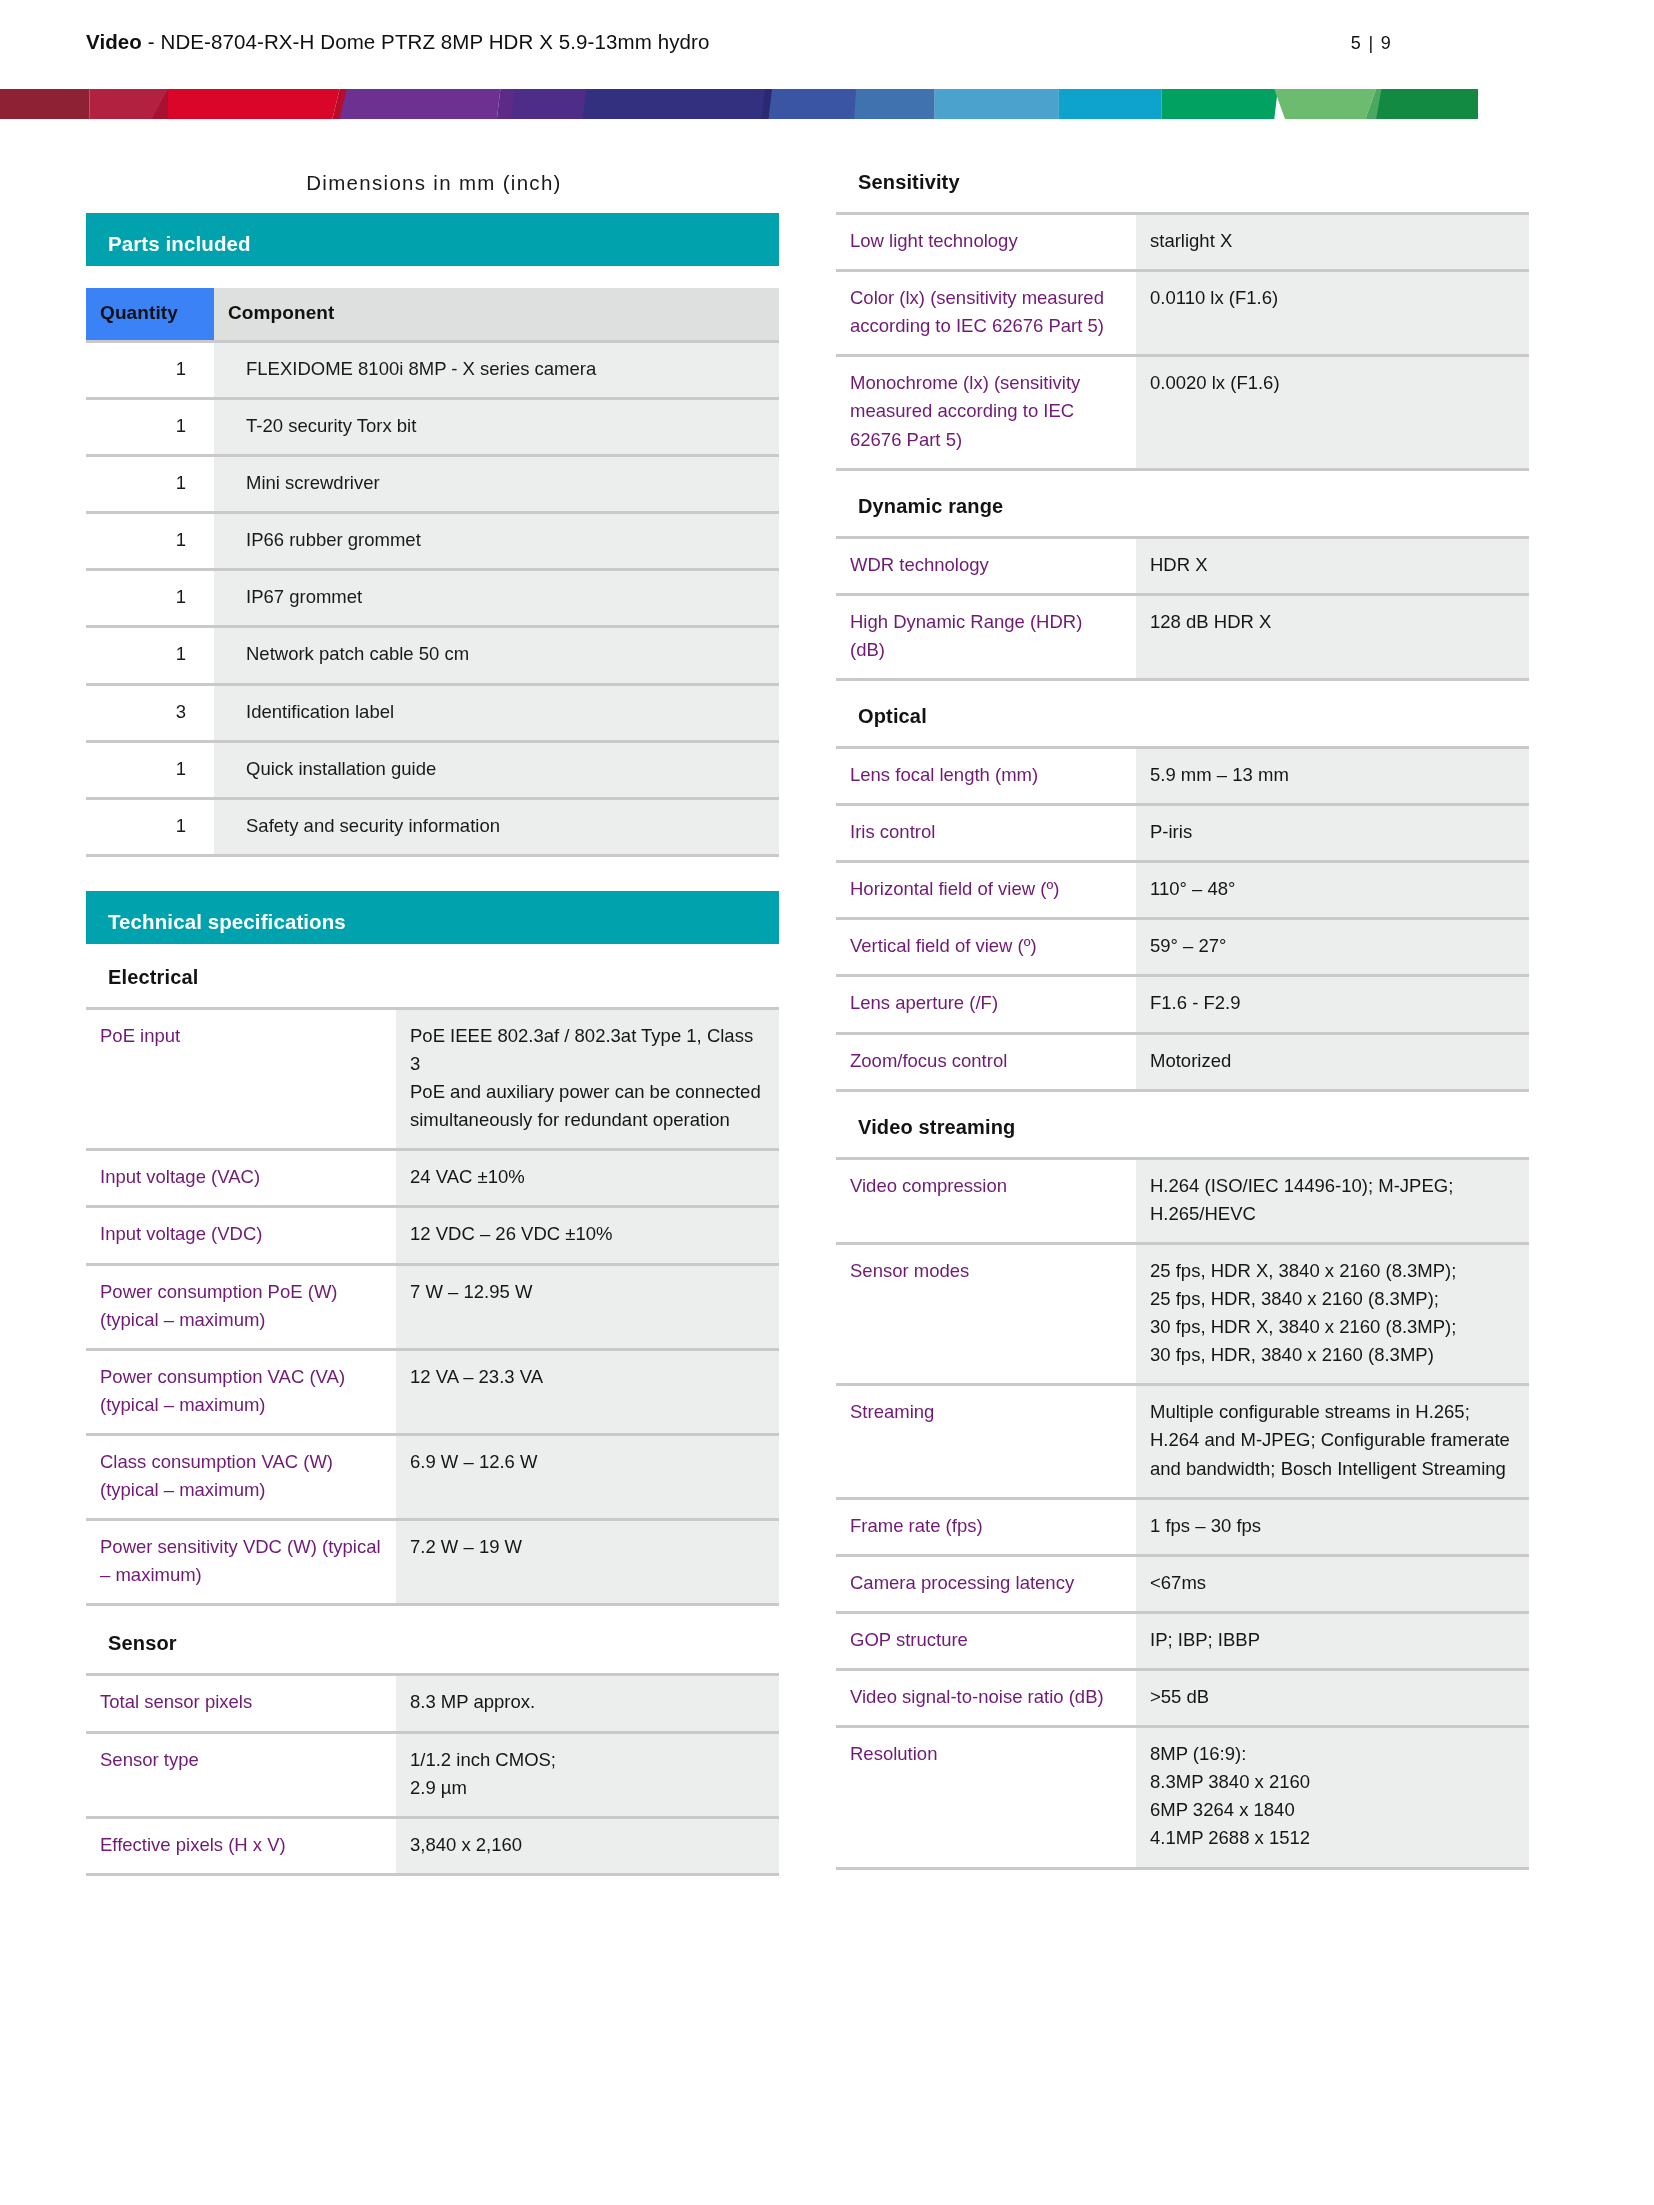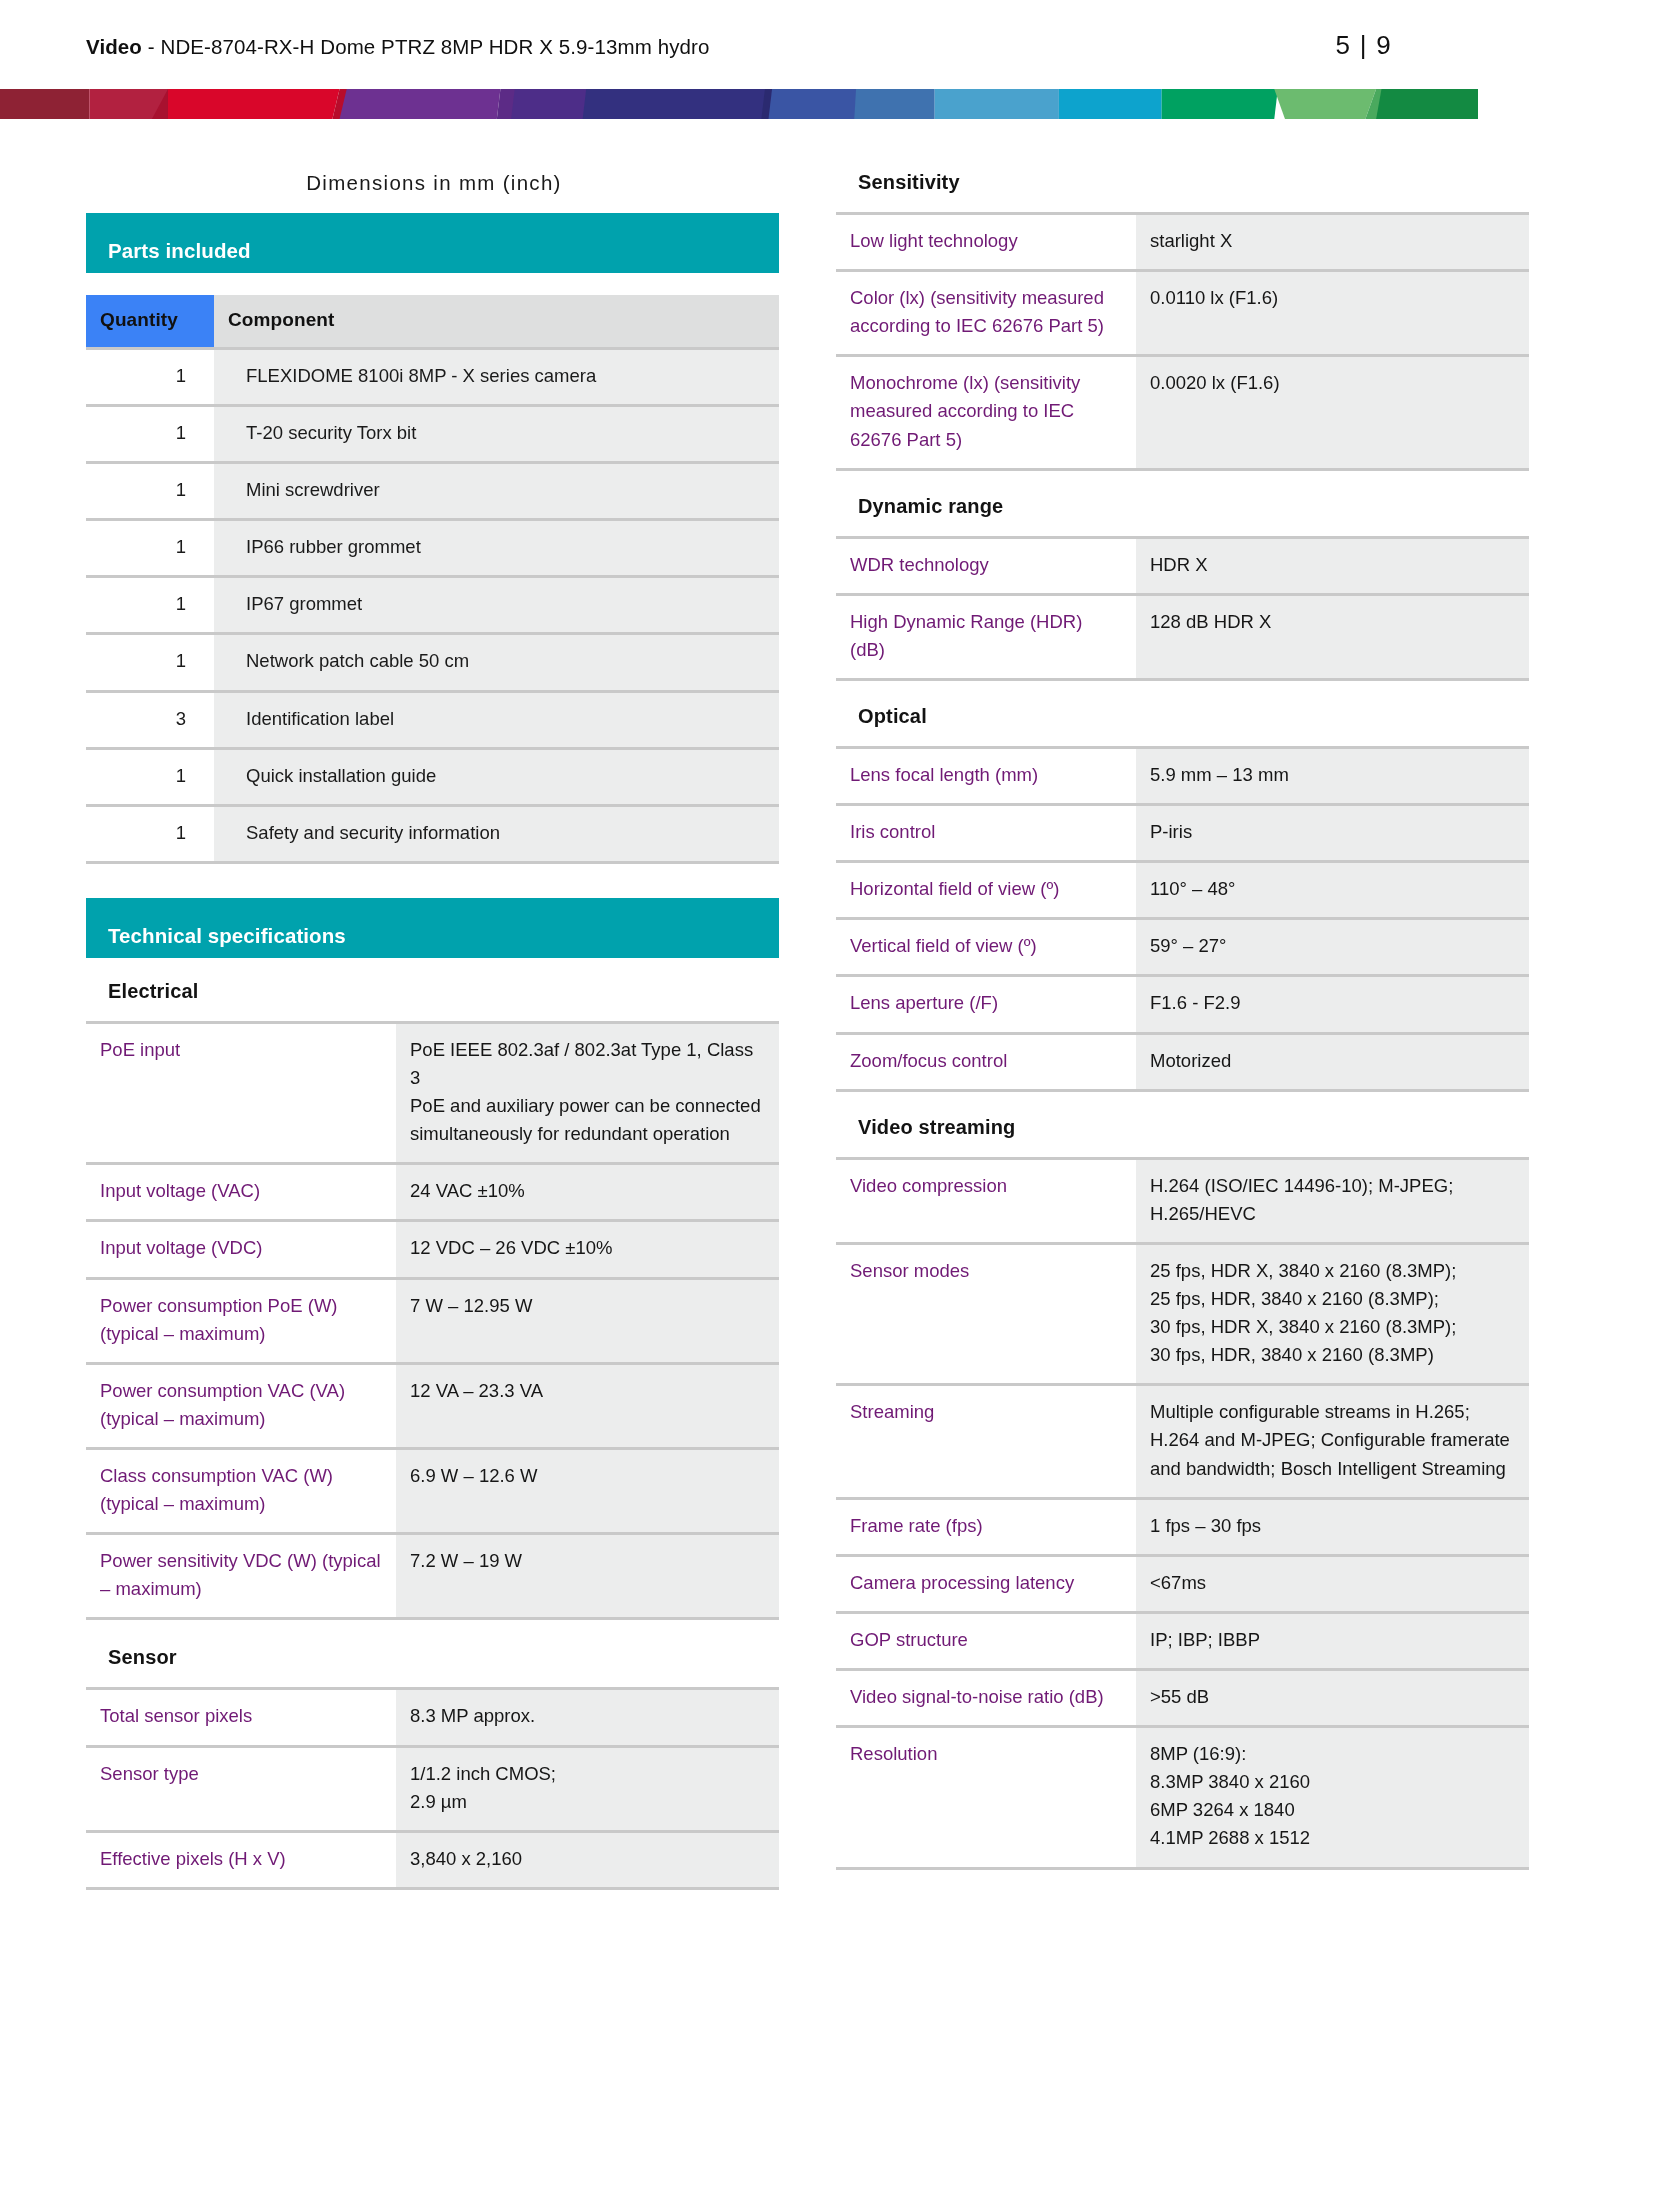--- a/index.html
+++ b/index.html
@@ -33,21 +33,21 @@
   .header-title {
     font-size: 20.5px;
     letter-spacing: 0.1px;
     white-space: nowrap;
     color: #101010;
   }
   .header-title .brand {
     font-weight: bold;
   }
   .header-page-no {
-    font-size: 26px;
+    font-size: 18px;
     color: #101010;
     letter-spacing: 1.3px;
     white-space: nowrap;
   }
 
   
   .color-band {
     position: relative;
     width: 100%;
     height: 30px;
@@ -75,21 +75,21 @@
     padding-left: 3px;
     text-align: center;
   }
 
   .band-title {
     background: #00a2ad;
     color: #ffffff;
     font-size: 20.5px;
     font-weight: bold;
     letter-spacing: 0.1px;
-    padding: 26px 0 10px 22px;
+    padding: 19px 0 10px 22px;
     margin-bottom: 22px;
   }
 
   .sub-heading {
     font-size: 20px;
     font-weight: bold;
     color: #131313;
     padding-left: 22px;
     margin: 6px 0 18px 0;
     letter-spacing: 0.15px;

